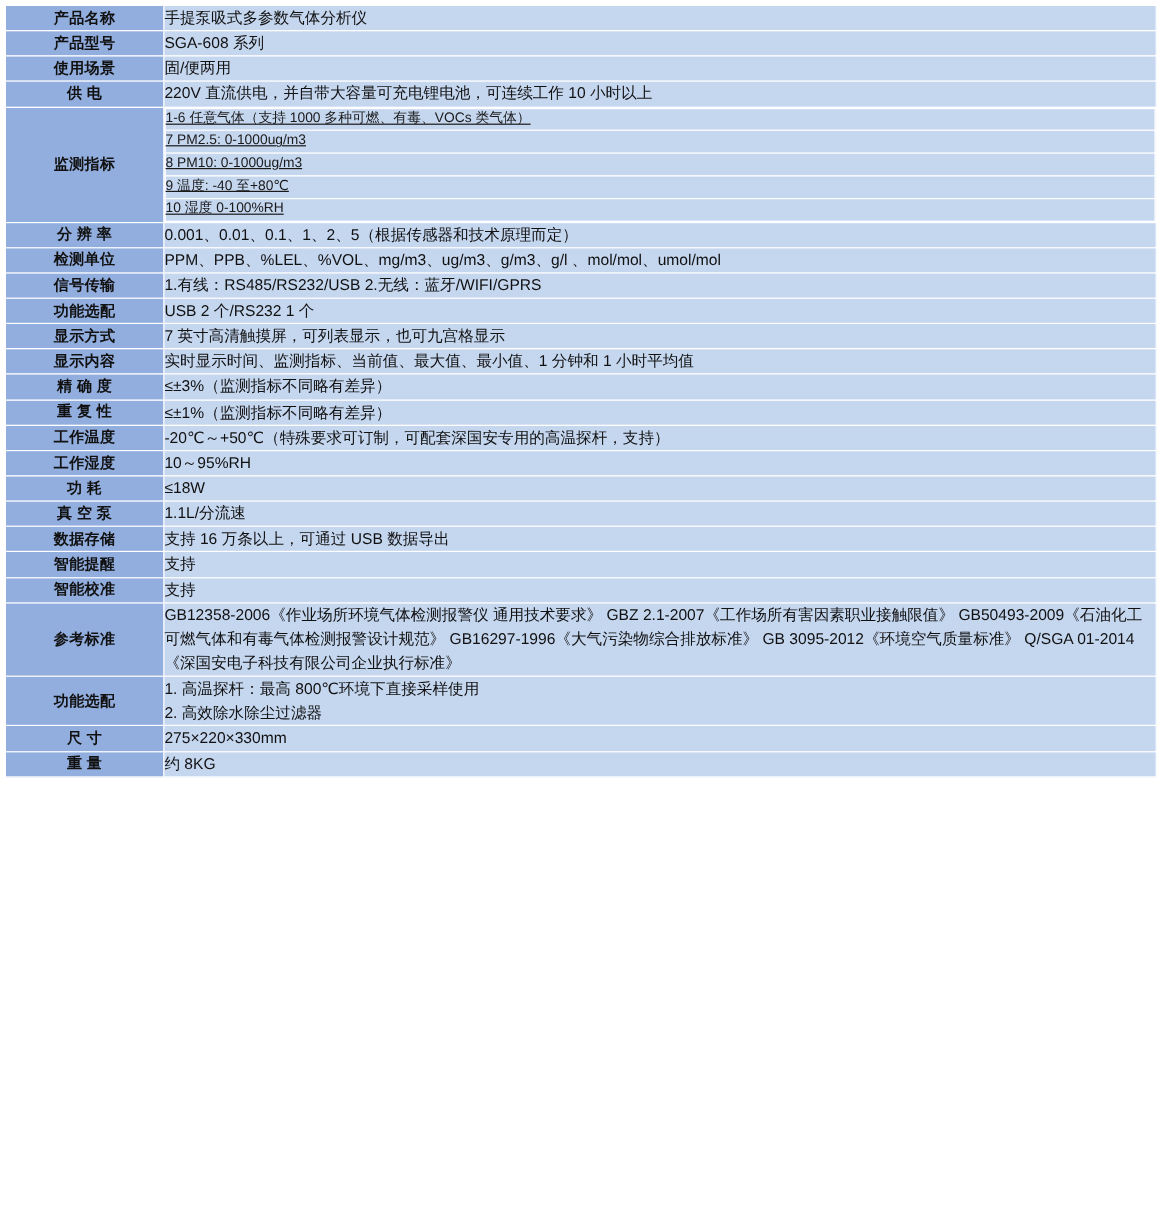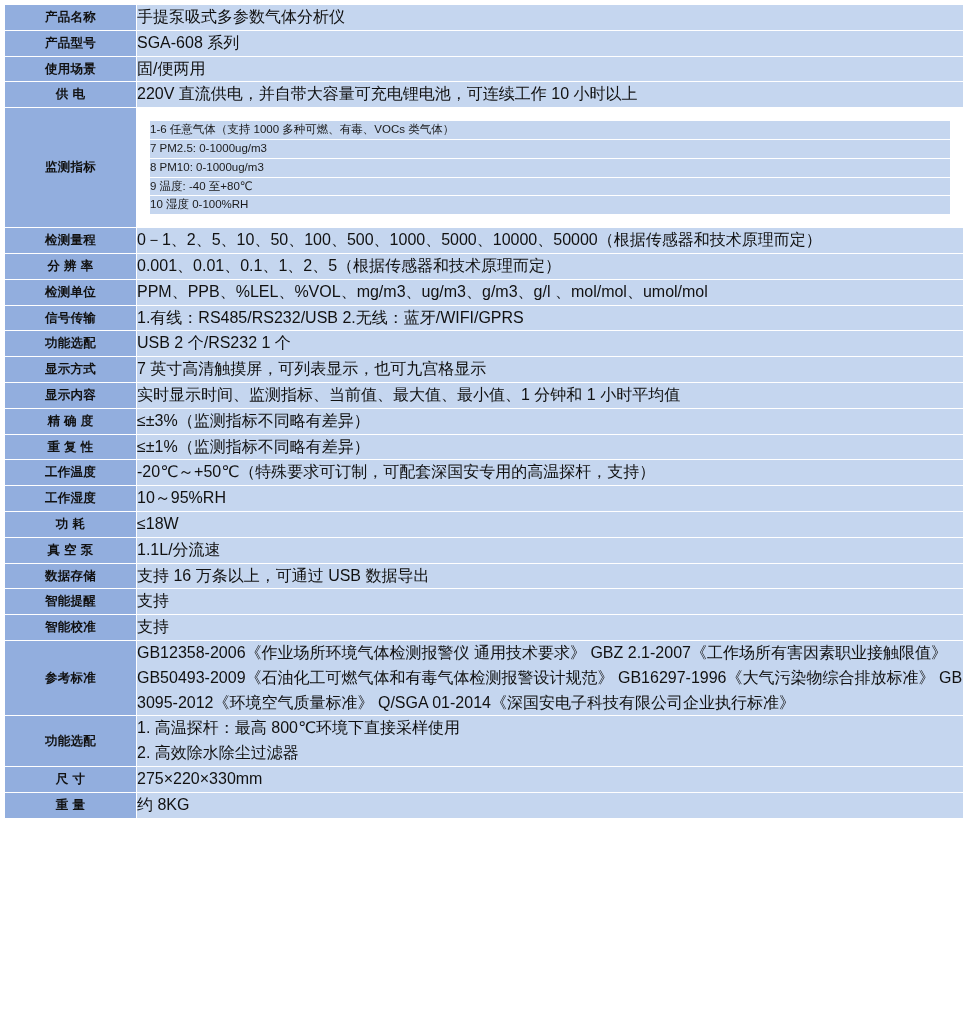--- a/index.html
+++ b/index.html
@@ -37,21 +37,21 @@
     font-weight: bold;
     font-size: 12.5px;
     color: #111111;
     letter-spacing: 0.3px;
     padding: 7px 2px;
     line-height: 1.5;
   }
   td.value {
     background: #c5d6ef;
     padding: 7px 10px;
-    font-size: 16px;
+    font-size: 13px;
     line-height: 1.55;
     color: #111111;
   }
   .sub-table {
     border-collapse: collapse;
     width: 100%;
     table-layout: fixed;
   }
   .sub-table td {
     border: 1px solid #ffffff;
@@ -96,21 +96,21 @@
       </tr>
 
 
       <tr>
         <td class="label">供    电</td>
         <td class="value">220V 直流供电，并自带大容量可充电锂电池，可连续工作 10 小时以上</td>
       </tr>
 
       <tr>
         <td class="label">监测指标</td>
-        <td style="padding:12px;">
+        <td style="padding:0;text-decoration:underline;">
           <table class="sub-table">
             <tbody>
               <tr>
                 <td>1-6 任意气体（支持 1000 多种可燃、有毒、VOCs 类气体）</td>
               </tr>
               <tr>
                 <td>7 PM2.5: 0-1000ug/m3</td>
               </tr>
               <tr>
                 <td>8 PM10: 0-1000ug/m3</td>
@@ -119,24 +119,20 @@
                 <td>9 温度: -40 至+80℃</td>
               </tr>
               <tr>
                 <td>10 湿度 0-100%RH</td>
               </tr>
             </tbody>
           </table>
         </td>
       </tr>
 
-      <tr>
-        <td class="label">检测量程</td>
-        <td class="value">0－1、2、5、10、50、100、500、1000、5000、10000、50000（根据传感器和技术原理而定）</td>
-      </tr>
 
       <tr>
         <td class="label">分 辨 率</td>
         <td class="value">0.001、0.01、0.1、1、2、5（根据传感器和技术原理而定）</td>
       </tr>
 
       <tr>
         <td class="label">检测单位</td>
         <td class="value">PPM、PPB、%LEL、%VOL、mg/m3、ug/m3、g/m3、g/l 、mol/mol、umol/mol</td>
       </tr>

